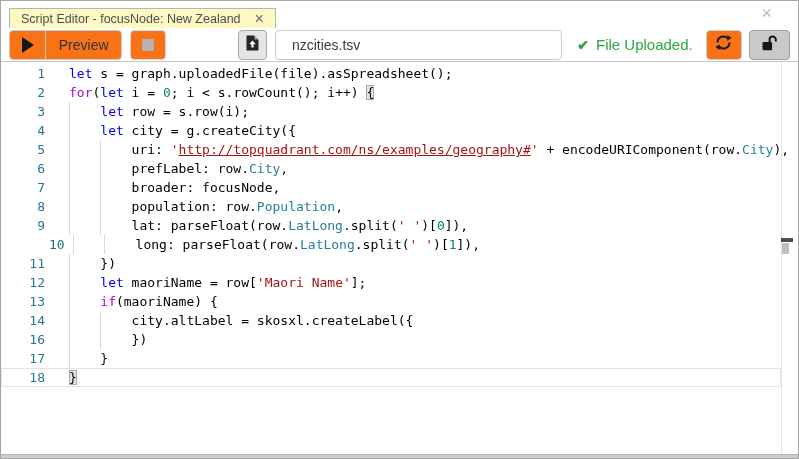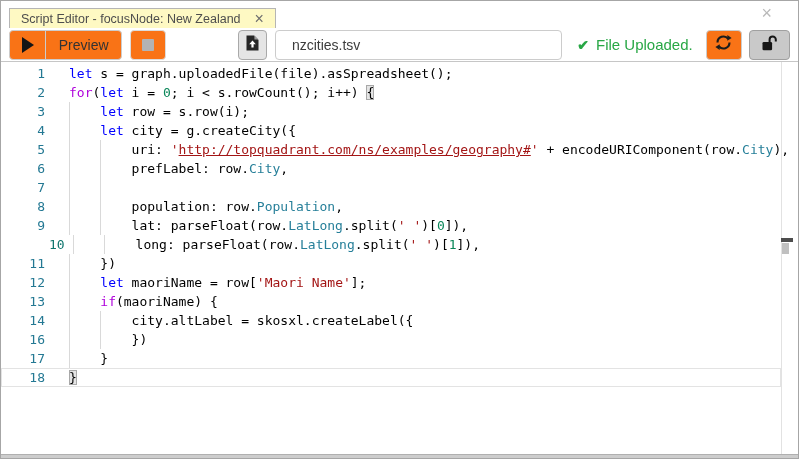--- a/index.html
+++ b/index.html
@@ -138,21 +138,21 @@
         <div class="code-row">
           <div class="ln" style="color: rgb(35, 120, 147);">5</div>
           <div class="code"><span class="guide" style="left: calc(0ch + 24px);"></span><span class="guide" style="left: calc(4ch + 24px);"></span><span class="tk-d">        uri: </span><span class="tk-s">'</span><span class="tk-u">http://topquadrant.com/ns/examples/geography#</span><span class="tk-s">'</span><span class="tk-d"> + encodeURIComponent(row.</span><span class="tk-t">City</span><span class="tk-d">),</span></div>
         </div>
         <div class="code-row">
           <div class="ln" style="color: rgb(35, 120, 147);">6</div>
           <div class="code"><span class="guide" style="left: calc(0ch + 24px);"></span><span class="guide" style="left: calc(4ch + 24px);"></span><span class="tk-d">        prefLabel: row.</span><span class="tk-t">City</span><span class="tk-d">,</span></div>
         </div>
         <div class="code-row">
           <div class="ln" style="color: rgb(35, 120, 147);">7</div>
-          <div class="code"><span class="guide" style="left: calc(0ch + 24px);"></span><span class="guide" style="left: calc(4ch + 24px);"></span></div>
+          <div class="code"><span class="guide" style="left: calc(0ch + 24px);"></span><span class="guide" style="left: calc(4ch + 24px);"></span><span class="tk-d">        broader: focusNode,</span></div>
         </div>
         <div class="code-row">
           <div class="ln" style="color: rgb(35, 120, 147);">8</div>
           <div class="code"><span class="guide" style="left: calc(0ch + 24px);"></span><span class="guide" style="left: calc(4ch + 24px);"></span><span class="tk-d">        population: row.</span><span class="tk-t">Population</span><span class="tk-d">,</span></div>
         </div>
         <div class="code-row">
           <div class="ln" style="color: rgb(35, 120, 147);">9</div>
           <div class="code"><span class="guide" style="left: calc(0ch + 24px);"></span><span class="guide" style="left: calc(4ch + 24px);"></span><span class="tk-d">        lat: parseFloat(row.</span><span class="tk-t">LatLong</span><span class="tk-d">.split(</span><span class="tk-s">' '</span><span class="tk-d">)[</span><span class="tk-n">0</span><span class="tk-d">]),</span></div>
         </div>
         <div class="code-row">

